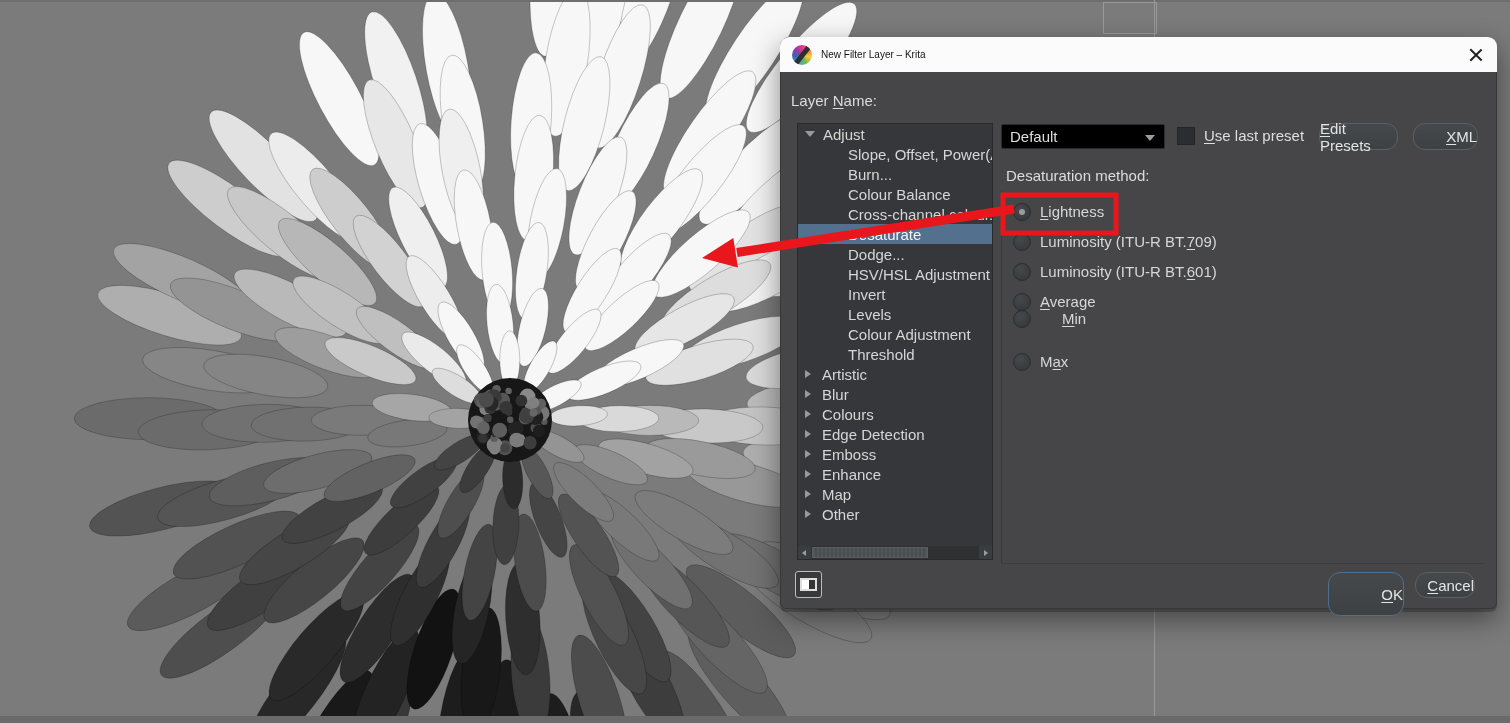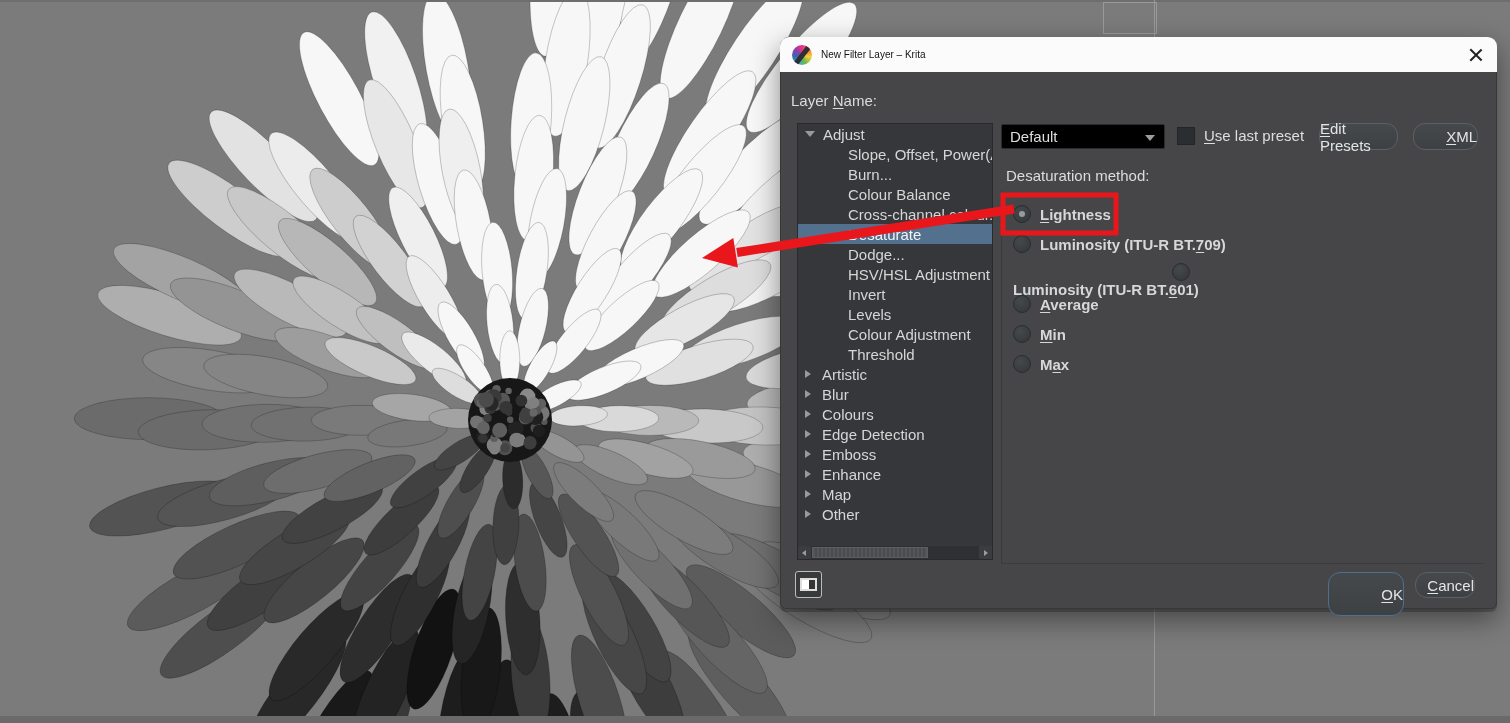--- a/index.html
+++ b/index.html
@@ -57,21 +57,21 @@
   .checkbox{position:absolute;left:396px;top:89px;width:18px;height:18px;background:#2b2e30;border:1px solid #232527;}
   .lbl-uselast{position:absolute;left:423px;top:88px;height:20px;line-height:20px;color:#dedede;}
   .btn{position:absolute;height:27px;background:linear-gradient(#45494c,#3d4144);border:1px solid #5d6063;
        border-radius:12px;color:#e4e4e4;font-size:15px;display:flex;align-items:center;justify-content:flex-end;}
   .btn-editpresets{left:538px;top:85px;width:79px;}
   .btn-xml{left:632px;top:85px;width:65px;}
   .opt-heading{position:absolute;left:225px;top:129px;color:#dcdcdc;}
   .frame-vline{position:absolute;left:220px;top:153px;width:1px;height:373px;background:#3a3a3d;}
   .sep-hline{position:absolute;left:220px;top:525px;width:483px;height:1px;background:#3c3c3f;}
 
-  .radio-row{position:absolute;left:232px;height:20px;display:flex;align-items:flex-end;font-weight:bold;}
+  .radio-row{position:absolute;left:232px;height:20px;display:flex;align-items:flex-start;}
   .radio{width:18px;height:18px;border-radius:50%;border:1px solid #2a2d2f;flex:0 0 18px;
          background:radial-gradient(circle at 38% 32%,#46494c,#333639);position:relative;margin-right:9px;}
   .radio.on::after{content:"";position:absolute;left:5px;top:5px;width:6px;height:6px;border-radius:50%;background:#979ca0;}
   .radio-label{color:#d6d7d8;white-space:nowrap;}
   .u{text-decoration:underline;text-underline-offset:2px;}
 
   .btn-ok{left:547px;top:534px;width:76px;height:44px;border-color:#4e6f92;}
   .btn-cancel{left:634px;top:534px;width:60px;height:26px;padding-left:15px;}
   .preview-btn{position:absolute;left:14px;top:533px;width:27px;height:27px;background:#37393b;
                border:1px solid #bcbdbe;border-radius:3px;display:flex;align-items:center;justify-content:center;}
@@ -410,29 +410,29 @@
     <div class="sep-hline"></div>
 
     <div class="radio-row" style="top:165px;">
       <span class="radio on"></span>
       <span class="radio-label"><span></span><span class="u">L</span><span>ightness</span></span>
     </div>
     <div class="radio-row" style="top:195px;">
       <span class="radio"></span>
       <span class="radio-label"><span>Luminosity (ITU-R BT.</span><span class="u">7</span><span>09)</span></span>
     </div>
-    <div class="radio-row" style="top:225px;flex-direction:column;">
+    <div class="radio-row" style="top:225px;">
       <span class="radio"></span>
       <span class="radio-label"><span>Luminosity (ITU-R BT.</span><span class="u">6</span><span>01)</span></span>
     </div>
     <div class="radio-row" style="top:255px;">
       <span class="radio"></span>
       <span class="radio-label"><span></span><span class="u">A</span><span>verage</span></span>
     </div>
-    <div class="radio-row" style="top:285px;">
+    <div class="radio-row" style="top:272px;gap:22px;">
       <span class="radio"></span>
       <span class="radio-label"><span></span><span class="u">M</span><span>in</span></span>
     </div>
     <div class="radio-row" style="top:315px;">
       <span class="radio"></span>
       <span class="radio-label"><span>M</span><span class="u">a</span><span>x</span></span>
     </div>
 
     <div class="preview-btn">
       <div class="preview-glyph"></div>

